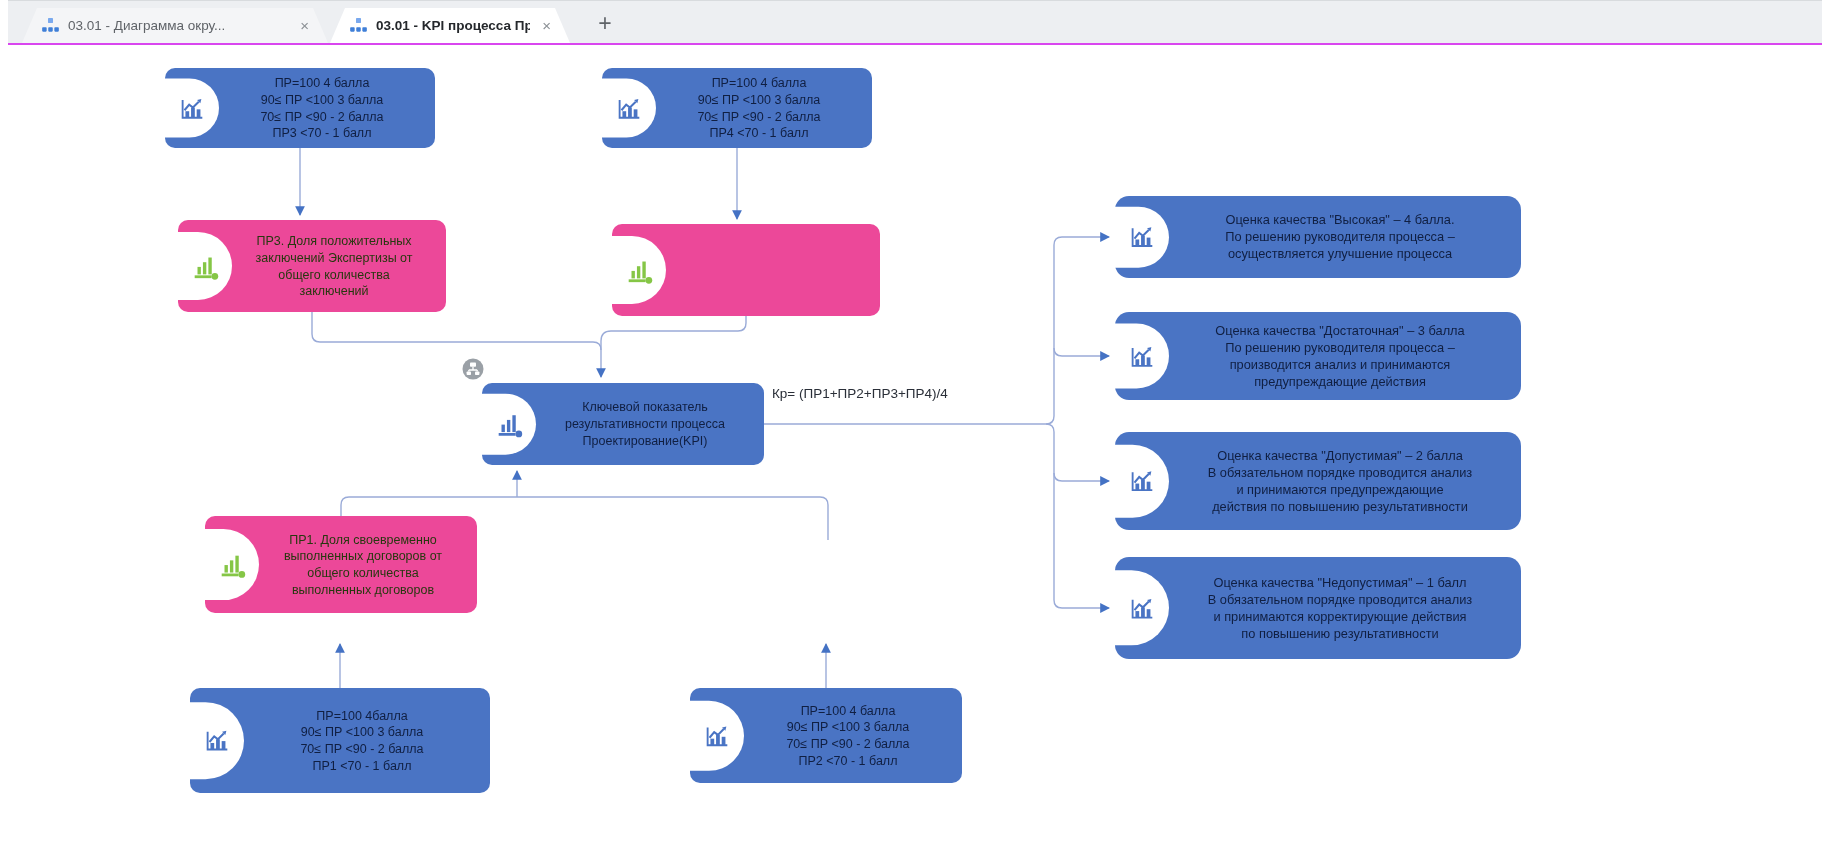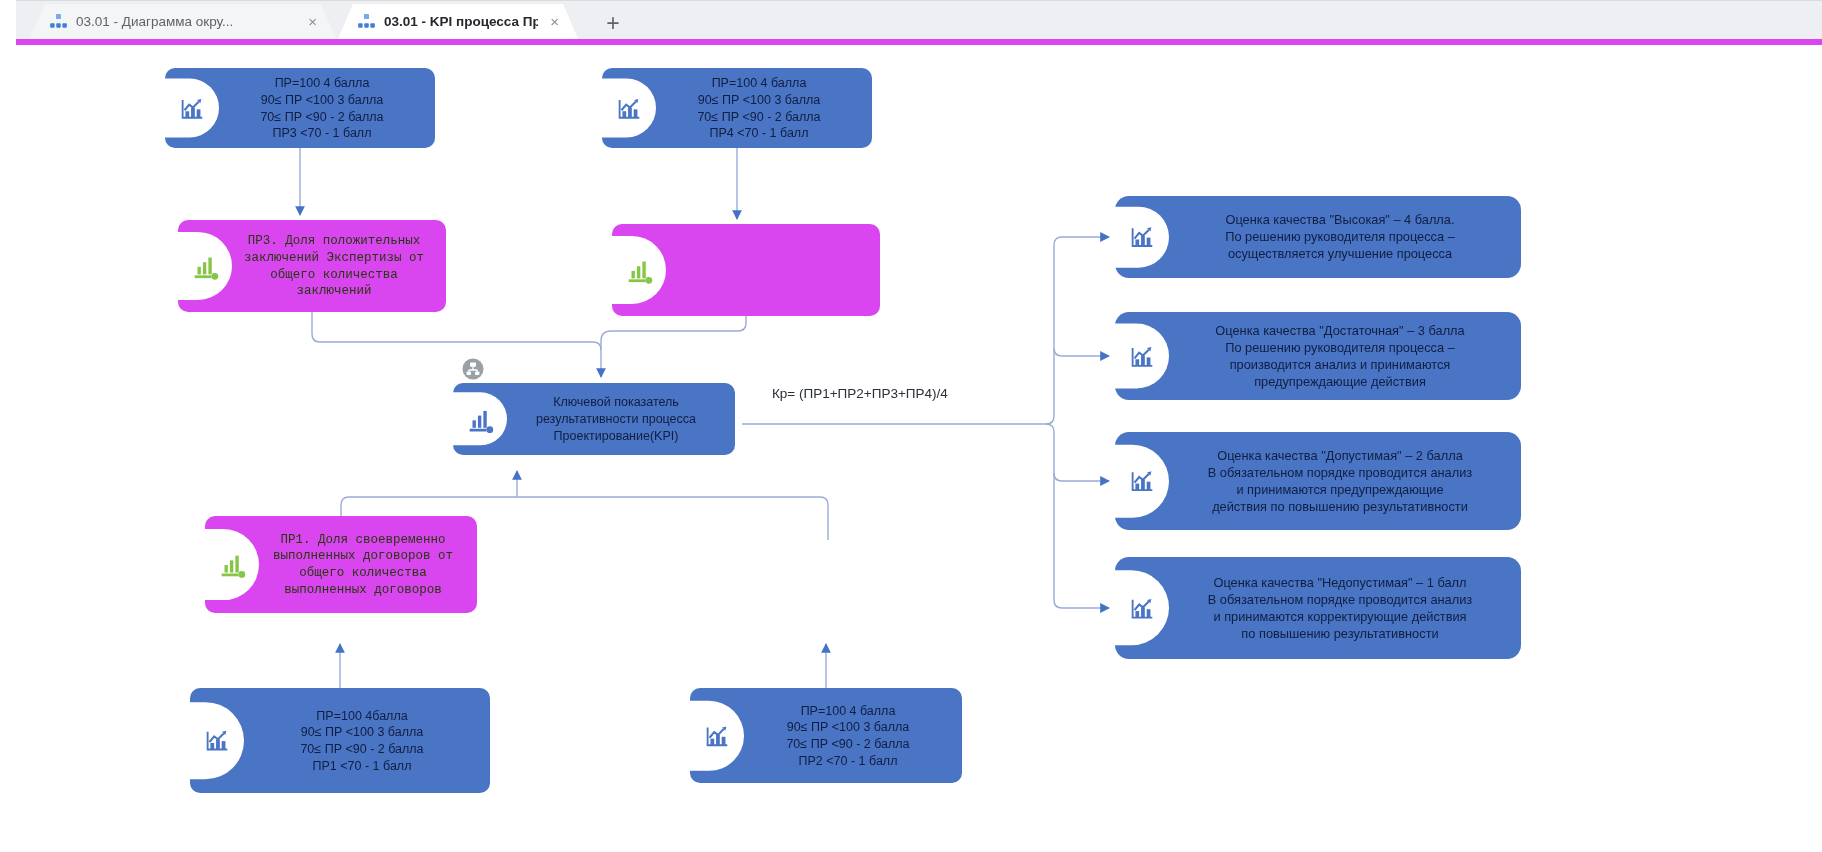--- a/index.html
+++ b/index.html
@@ -1,42 +1,42 @@
 <!DOCTYPE html>
 <html><head>
 <meta charset="utf-8">
 <style>
   * { margin:0; padding:0; box-sizing:border-box; }
   html,body { width:1822px; height:852px; overflow:hidden; background:#fff;
               font-family:"Liberation Sans", sans-serif; }
   .app { position:relative; width:1822px; height:852px; background:#fff; }
 
   
-  .tabbar { position:absolute; top:0; left:16px; right:0; height:45px;
-            background:#edeff2; border-top:1px solid #d8dbde; border-bottom:6px solid #d946ef; }
+  .tabbar { position:absolute; top:0; left:8px; right:0; height:45px;
+            background:#edeff2; border-top:1px solid #d8dbde; border-bottom:2px solid #d946ef; }
   .tab { position:absolute; bottom:0; height:35px; display:flex; align-items:center; gap:9px;
          padding:0 16px 0 20px; clip-path:polygon(15px 0, calc(100% - 15px) 0, 100% 100%, 0 100%);
          cursor:pointer; }
   .tab-1 { left:14px;  width:306px; background:#f4f5f7; }
   .tab-2 { left:322px; width:240px; background:#ffffff; }
   .tab-label { font-size:13.5px; color:#5f6368; white-space:nowrap; overflow:hidden; }
   .tab-2 .tab-label { color:#25282c; font-weight:bold; }
   .tab-close { margin-left:auto; font-size:15px; color:#8b9095; line-height:1; padding:2px 3px; }
   .tab-icon { display:inline-flex; flex:none; }
   .newtab { position:absolute; left:584px; top:9px; width:26px; height:26px; display:flex;
             align-items:center; justify-content:center; font-size:23px; font-weight:300;
             color:#5f6368; cursor:pointer; }
 
   
   .canvas { position:absolute; inset:0;padding-left:6px; }
   .wires { position:absolute; left:0; top:0; pointer-events:none; }
 
   .node { position:absolute; border-radius:10px; }
   .node.blue  { background:#4a74c4; }
-  .node.green { background:#d946ef;font-family:Liberation Mono, monospace; }
+  .node.green { background:#ec4899; }
   .node.rbox  { border-radius:14px; }
   .blob { position:absolute; left:0; top:50%; transform:translateY(-50%);
           width:54px; height:74%; background:#fff; border-radius:0 999px 999px 0;
           display:flex; align-items:center; justify-content:center; }
   .node.blue  .blob { color:#4a74c4; }
   .node.green .blob { color:#85c646; }
   .blob svg { width:30px; height:30px; }
   .node-text { position:absolute; left:50px; right:6px; top:50%; transform:translateY(-50%);
                text-align:center; white-space:pre-line; font-size:12.5px; line-height:1.34; }
   .node.blue  .node-text { color:#101f42; }
@@ -170,21 +170,21 @@
 
     <div class="badge">
       <svg viewBox="0 0 22 22" width="22" height="22">
         <circle cx="11" cy="11" r="10.5" fill="#9aa0a6"></circle>
         <rect x="8" y="4.5" width="6" height="4.2" rx="0.8" fill="#fff"></rect>
         <path d="M11 8.7 V12 M6.8 12 H15.2 M6.8 12 V13.6 M15.2 12 V13.6" stroke="#fff" stroke-width="1.3" fill="none"></path>
         <rect x="4.6" y="13.4" width="4.4" height="3.6" rx="0.8" fill="#fff"></rect>
         <rect x="13" y="13.4" width="4.4" height="3.6" rx="0.8" fill="#fff"></rect>
       </svg>
     </div>
-    <div class="node blue" style="left:453px;top:383px;width:282px;height:72px">
+    <div class="node blue" style="left:482px;top:383px;width:282px;height:82px">
       <span class="blob">
           <svg>
             <use href="#ic-bars"></use>
           </svg>
         </span>
       <div class="node-text">Ключевой показатель
 результативности процесса
 Проектирование(KPI)</div>
     </div>
 

